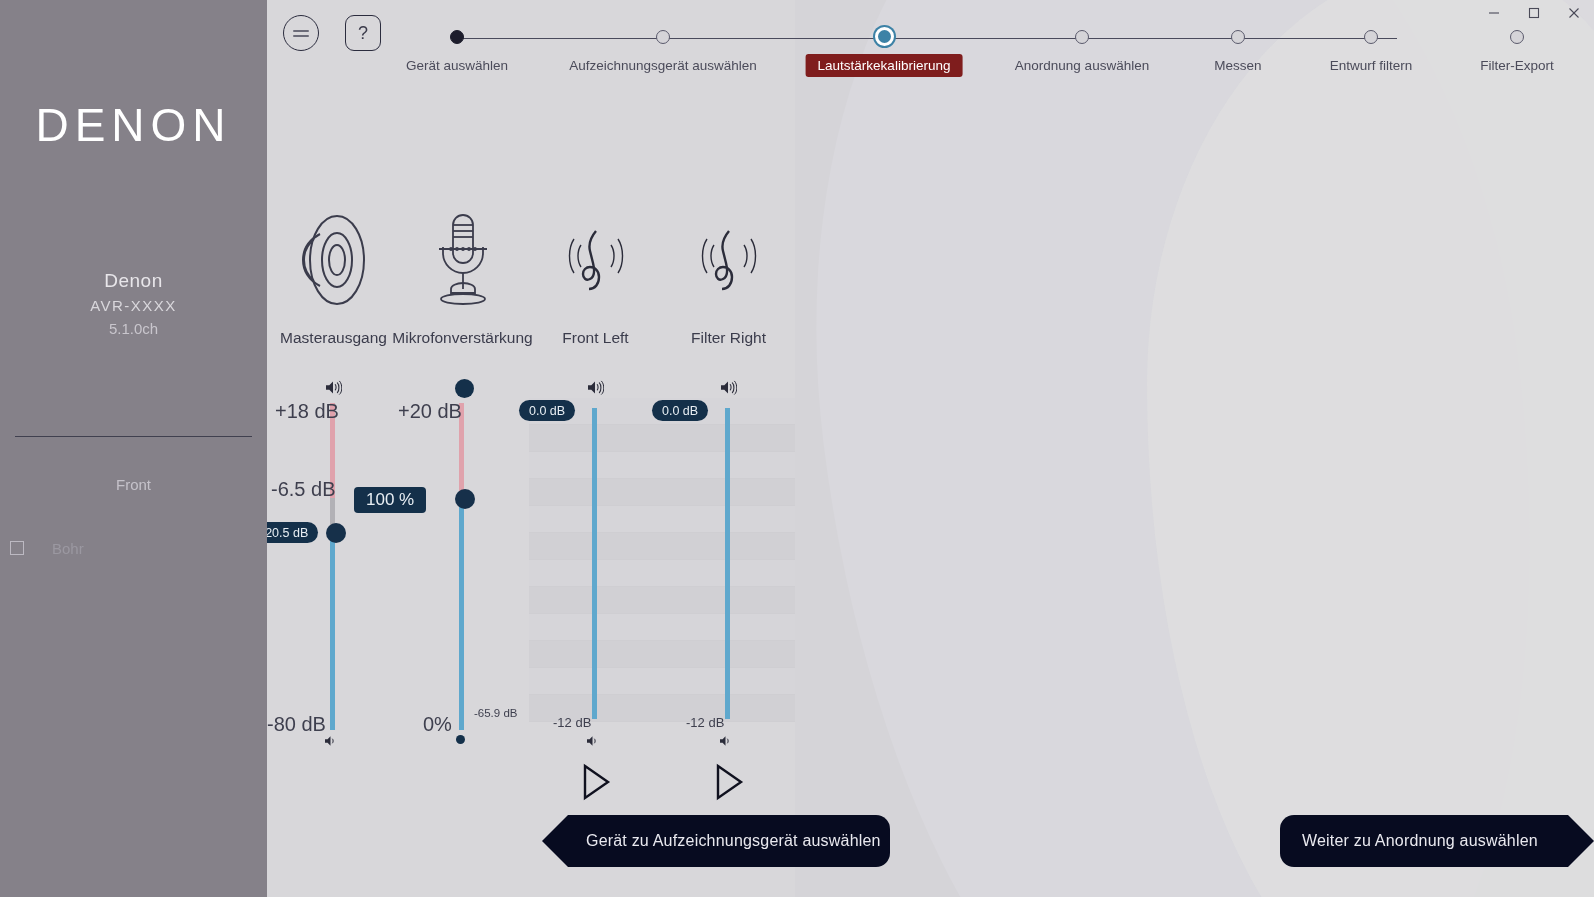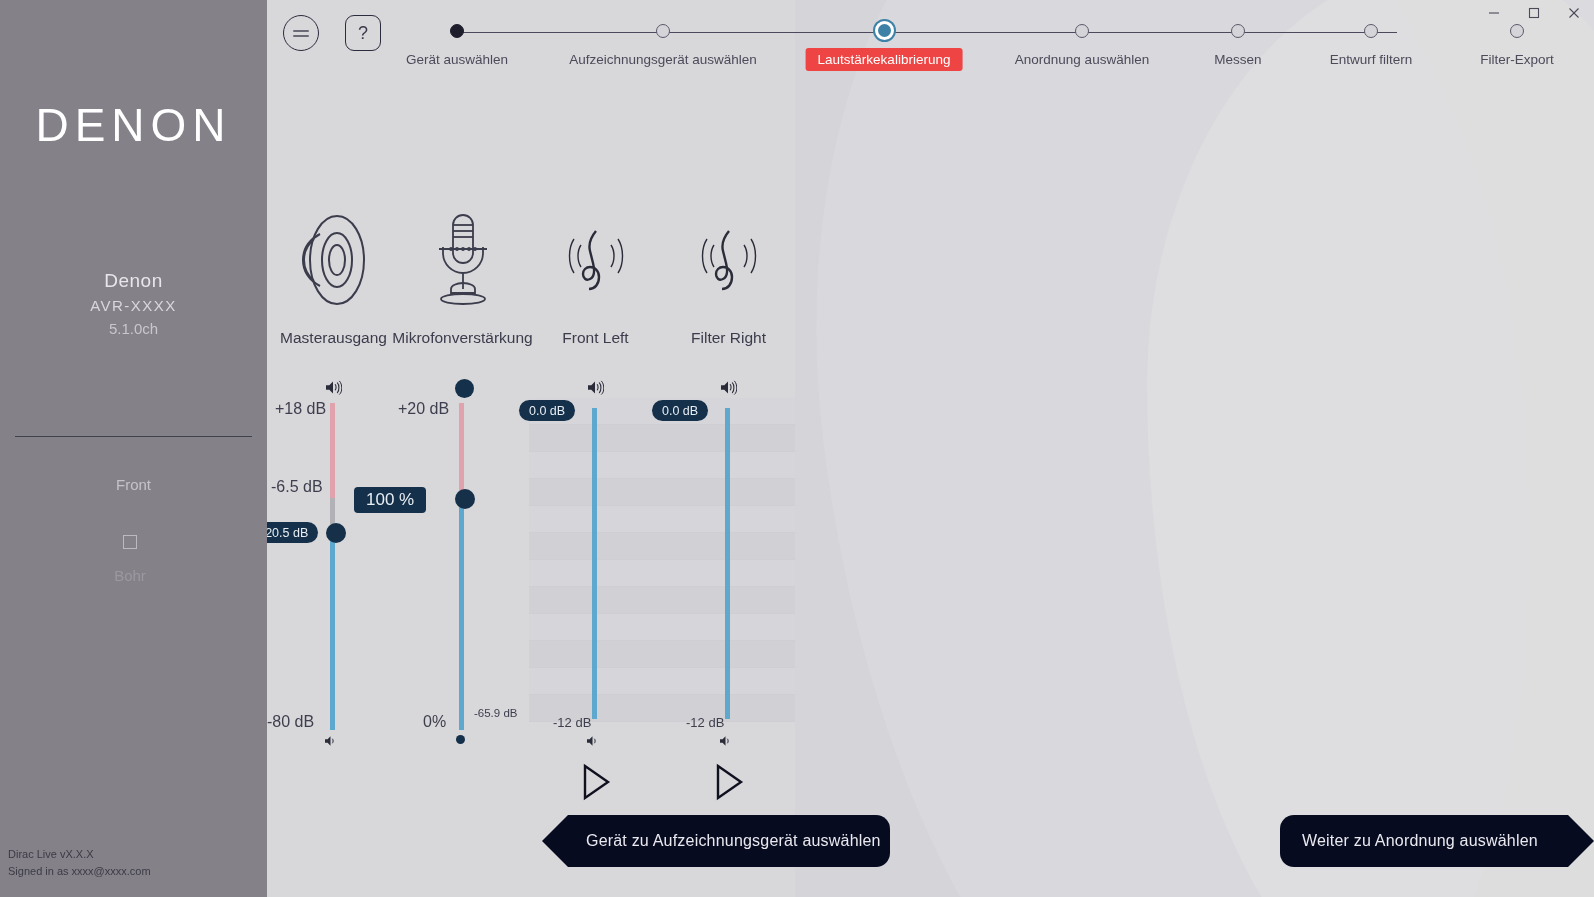--- a/index.html
+++ b/index.html
@@ -34,21 +34,21 @@
   #sidebar-divider {
     position:absolute; left:15px; top:436px; width:237px; height:1px;
     background:#2a2b3c; opacity:.75;
   }
   #filter-title {
     position:absolute; left:0; top:476px; width:267px; text-align:center;
     font-size:15px; color:#c5c2ca; font-weight:300;
   }
   .filter-row {
     position:absolute; left:10px; width:240px; height:26px;
-    display:flex; align-items:center; gap:18px;flex-direction:column;
+    display:flex; align-items:center; gap:28px;
   }
   .fbox {
     width:14px; height:14px; border:1px solid #bcb9c2; background:transparent;
     display:flex; align-items:center; justify-content:center; flex:none;
   }
   .fbox.checked { background:#66cfa0; border-color:#66cfa0; }
   .fbox.checked:after{
     content:""; width:7px; height:4px; border-left:2px solid #16303a; border-bottom:2px solid #16303a;
     transform:rotate(-45deg) translate(1px,-1px);
   }
@@ -120,42 +120,42 @@
   #menu-btn .bars { width:16px; }
   #menu-btn .bars i { display:block; height:2px; background:#6b6b78; margin:3px 0; border-radius:1px;}
   #help-btn {
     position:absolute; left:78px; top:15px; width:36px; height:36px;
     border:1.6px solid #2b2c3e; border-radius:9px;
     display:flex; align-items:center; justify-content:center;
     font-size:18px; color:#3a3a4a; font-weight:400;
   }
 
   
-  #stepper { position:absolute; left:0; top:0; width:1207px; height:80px; }
+  #stepper { position:absolute; left:0; top:6px; width:1207px; height:80px; }
   #step-line {
     position:absolute; left:190px; top:32px; right:77px; height:1.4px; background:#4a4a5c;
   }
   .step { position:absolute; top:0; width:200px; margin-left:-100px; text-align:center; }
   .step .dot {
     position:absolute; left:50%; top:24px; margin-left:-7px;
     width:14px; height:14px; border-radius:50%;
     border:1.6px solid #5a5a6c; background:#d5d4d8;
   }
   .step.done .dot { background:#1d1d2c; border-color:#1d1d2c; }
   .step.active .dot {
     width:19px; height:19px; margin-left:-9.5px; top:21px;
     border:3.5px solid #ffffff; background:#3d82a6;
     box-shadow:0 0 0 2px #3d82a6;
   }
   .step .lbl {
     position:absolute; left:0; top:52px; width:200px;
     font-size:13.5px; color:#4b4b5a; font-weight:300; white-space:nowrap;
   }
   .step.active .lbl {
-    background:#ef4444; color:#ffffff; padding:4px 12px; border-radius:3px;
+    background:#7f1d1d; color:#ffffff; padding:4px 12px; border-radius:3px;
     width:auto; left:50%; transform:translateX(-50%); top:48px;
   }
 
   
   .col { position:absolute; top:0; width:133px; z-index:10; }
   .col-icon {
     position:absolute; left:0; top:212px; width:133px; height:96px;
     display:flex; align-items:center; justify-content:center;
   }
   .col-title {
@@ -175,21 +175,21 @@
   .vsl .knob {
     position:absolute; width:20px; height:20px; border-radius:50%;
     background:#16304a; margin-left:-7.5px;
   }
   .bubble {
     position:absolute; height:21px; background:#14304a; color:#e8eef3;
     border-radius:11px; display:flex; align-items:center; justify-content:center;
     font-size:12.5px; padding:0 10px; white-space:nowrap;
   }
   .bubble.big { height:26px; font-size:17px; border-radius:4px; padding:0 12px; }
-  .endlabel { position:absolute; font-size:16px; color:#3e3f4e; font-weight:300; white-space:nowrap; }
+  .endlabel { position:absolute; font-size:20px; color:#3e3f4e; font-weight:300; white-space:nowrap; }
   .smalllabel { position:absolute; font-size:11.5px; color:#3e3f4e; white-space:nowrap; }
   .dotmark { position:absolute; width:9px; height:9px; border-radius:50%; background:#14304a; }
   .bigdot { position:absolute; width:19px; height:19px; border-radius:50%; background:#14304a; }
 
   
   .band-bg { position:absolute; left:0; width:133px; overflow:hidden; }
   .band-bg .band { height:27px; border-bottom:1px solid #cfced2; }
   .band-bg .band:nth-child(odd){ background:#d6d5d9; }
   .band-bg .band:nth-child(even){ background:#d1d0d4; }
 
@@ -491,24 +491,20 @@
     </div>
 
     <div id="sidebar-divider"></div>
     <div id="filter-title">Front</div>
 
     <div class="filter-row" style="top:535px">
       <span class="fbox"></span>
       <span class="flabel dim">Bohr</span>
     </div>
 
-    <div id="footer-info">
-      <div>Dirac Live vX.X.X</div>
-      <div>Signed in as xxxx@xxxx.com</div>
-    </div>
   </div>
 
   <div id="titlebar">
     <div class="winbtn">
       <svg width="12" height="12" viewBox="0 0 12 12" stroke="#4a4a58" stroke-width="1.1">
           <line x1="1" y1="6" x2="11" y2="6"></line>
         </svg>
     </div>
     <div class="winbtn">
       <svg width="12" height="12" viewBox="0 0 12 12" fill="none" stroke="#4a4a58" stroke-width="1.1">

